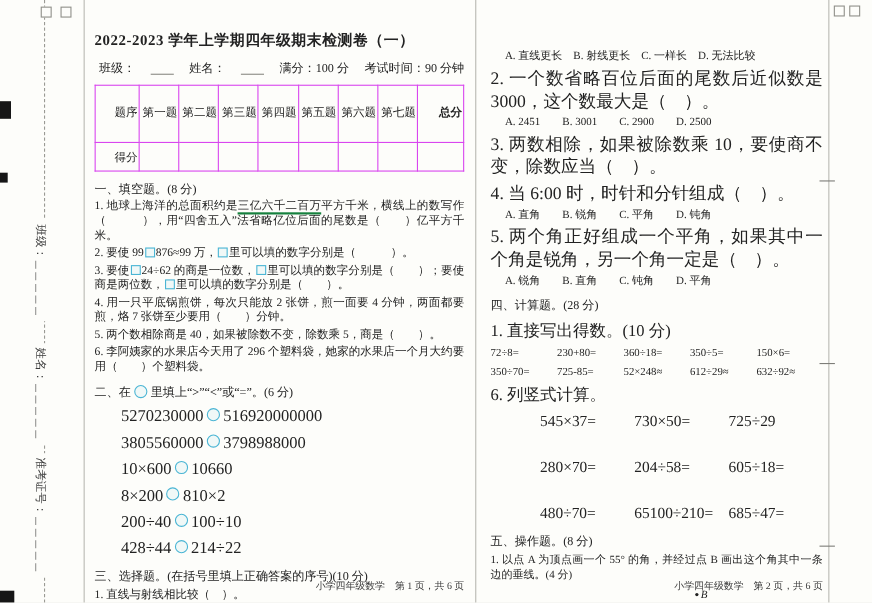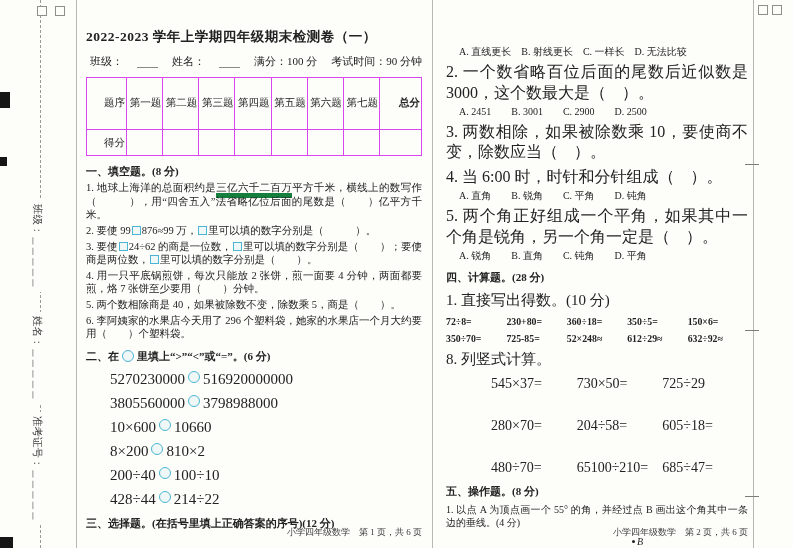--- a/index.html
+++ b/index.html
@@ -21,33 +21,33 @@
   .col-left  { position:absolute; left:86px;  top:28px; width:336px; }
   .col-right { position:absolute; left:446px; top:44px; width:302px; }
   .title { font-weight:bold; font-size:13.5px; letter-spacing:.5px; }
   .info-line { display:flex; align-items:center; gap:14px; font-size:11px; margin-top:8px; padding-left:4px; white-space:nowrap; }
   .info-line .blank { display:inline-block; width:42px; border-bottom:1px solid #8a8a84; height:12px; }
   table.score { border-collapse:collapse; width:100%; table-layout:fixed; margin-top:8px; }
   table.score td { border:1px solid #d946ef; font-size:10.5px; text-align:right; vertical-align:middle; padding:1px; }
   table.score .hdr-row td { height:52px; line-height:1.35; }
   table.score .score-row td { height:26px; }
   table.score td.total { font-weight:bold; }
-  .sec-heading { font-weight:bold; font-size:11px; margin-top:8px; }
+  .sec-heading { font-weight:normal; font-size:11px; margin-top:8px; }
   .fill-item { font-size:10.5px; line-height:1.3; margin-top:2px; text-align:justify; }
-  .u { border-bottom:5px solid #15803d; }
+  .u { border-bottom:2px solid #15803d; }
   .cmp-row { font-size:15px; margin:7px 0 0 24px; display:flex; align-items:flex-start; }
   .ccirc { display:inline-block; width:12px; height:12px; border:1.3px solid #4ab5d4; border-radius:50%;
            background:rgba(74,181,212,.07); vertical-align:-2px; margin:0 3px; }
   .csq   { display:inline-block; width:9px; height:9px; border:1.3px solid #4ab5d4;
            background:rgba(74,181,212,.07); vertical-align:-1px; margin:0 1px; }
   .choice-q { font-size:16px; line-height:1.3; margin-top:4px; text-align:justify; }
   .choice-opts { font-size:10px; line-height:1.3; margin:1px 0 2px 13px; white-space:nowrap; }
   .sub-heading { font-size:15px; margin-top:6px; }
   .calc-row { display:flex; font-size:9.8px; margin-top:6px; white-space:nowrap; }
-  .calc-row span { flex:1;font-weight:bold; }
+  .calc-row span { flex:1; }
   .vert-row { display:flex; font-size:14px; margin-top:7px; margin-bottom:26px;padding-left:45px; }
   .vert-row span { flex:1; }
   .vert-row.last { margin-bottom:6px; }
   .op-text { font-size:10px; line-height:1.35; margin-top:4px; text-align:justify; }
   .draw-area { position:relative; height:36px; }
   .pt { position:absolute; font-size:10px; font-style:italic; }
   .pt .dot { display:inline-block; width:3px; height:3px; border-radius:50%; background:#222; vertical-align:2px; margin-right:2px; font-style:normal; }
   .footer { position:absolute; bottom:9px; font-size:9px; text-align:right; color:#3a3a3a; }
 </style>
 </head>
@@ -152,21 +152,22 @@
         <span>200÷40</span>
         <span class="ccirc"></span>
         <span>100÷10</span>
       </div>
     <div class="cmp-row">
         <span>428÷44</span>
         <span class="ccirc"></span>
         <span>214÷22</span>
       </div>
 
-    <div class="sec-heading">三、选择题。(在括号里填上正确答案的序号)(12 分)</div>
+    <div class="sec-heading">三、选择题。(在括号里填上正确答案的序号)(10 分)</div>
+    <div class="choice-q" style="font-size:10.5px">1. 直线与射线相比较（　）。</div>
   </div>
 
   <div class="col-right">
 
     <div class="choice-opts">A. 直线更长　B. 射线更长　C. 一样长　D. 无法比较</div>
 
     <div class="choice-q">2. 一个数省略百位后面的尾数后近似数是 3000，这个数最大是（　）。</div>
     <div class="choice-opts">A. 2451　　B. 3001　　C. 2900　　D. 2500</div>
 
     <div class="choice-q">3. 两数相除，如果被除数乘 10，要使商不变，除数应当（　）。</div>
@@ -188,21 +189,21 @@
       <span>150×6=</span>
     </div>
     <div class="calc-row">
       <span>350÷70=</span>
       <span>725-85=</span>
       <span>52×248≈</span>
       <span>612÷29≈</span>
       <span>632÷92≈</span>
     </div>
 
-    <div class="sub-heading">8. 列竖式计算。</div>
+    <div class="sub-heading">6. 列竖式计算。</div>
 
     <div class="vert-row">
       <span>545×37=</span>
       <span>730×50=</span>
       <span>725÷29</span>
     </div>
     <div class="vert-row">
       <span>280×70=</span>
       <span>204÷58=</span>
       <span>605÷18=</span>

